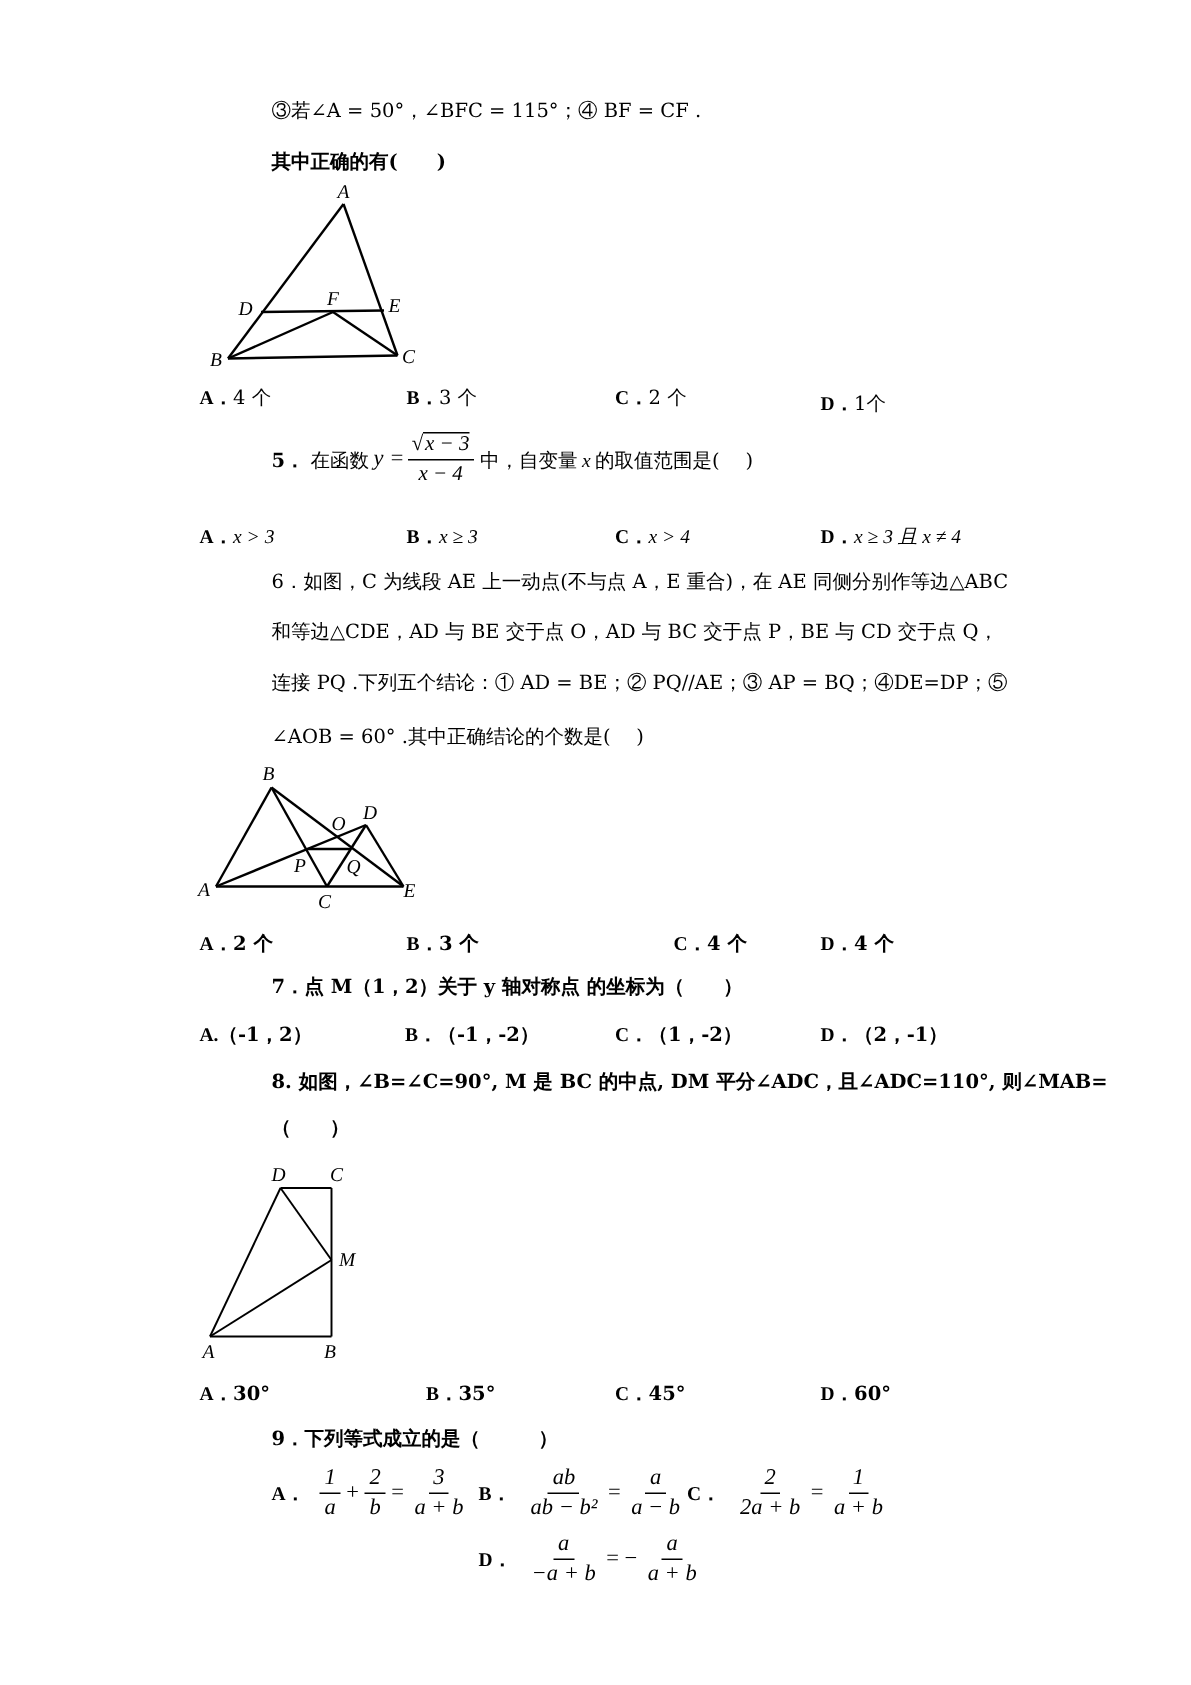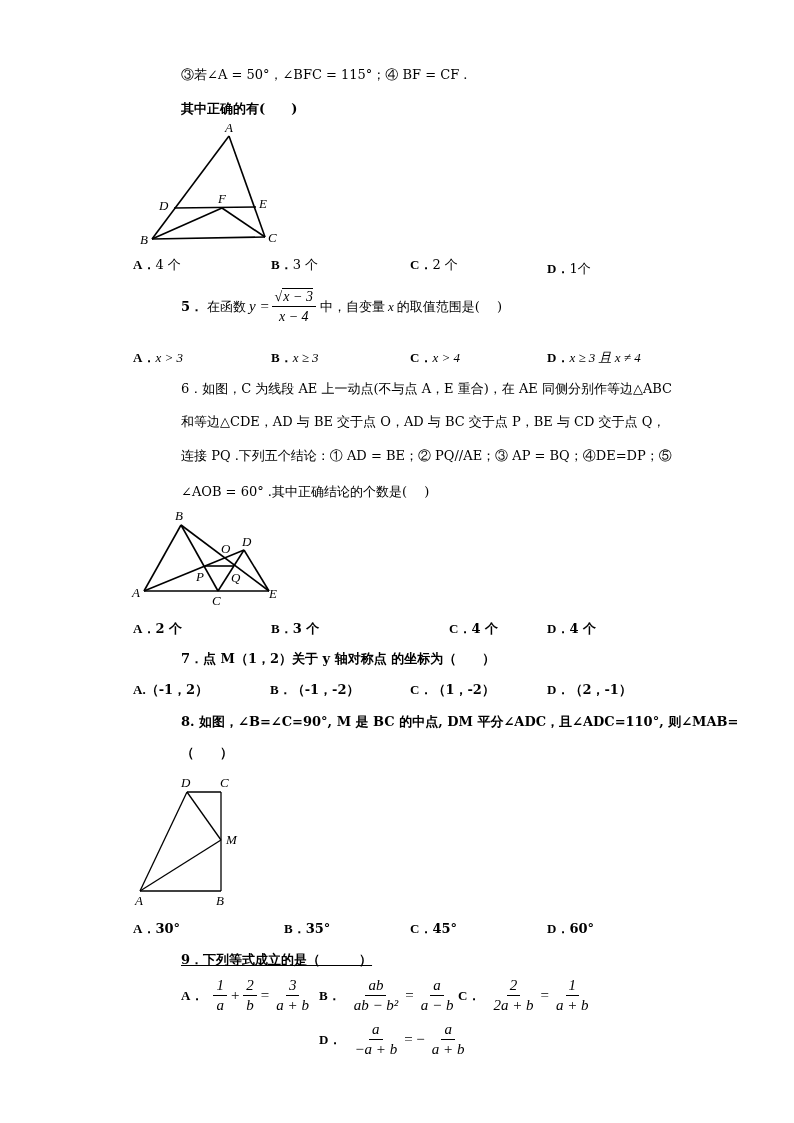--- a/index.html
+++ b/index.html
@@ -120,21 +120,21 @@
   <text x="226" y="844">M</text>
   <text x="135" y="905">A</text>
   <text x="216" y="905">B</text>
 </svg>
 
 <div class="opt b" style="left:133px; top:920px;"><span class="lbl">A．</span><span>30°</span></div>
 <div class="opt b" style="left:284px; top:920px;"><span class="lbl">B．</span><span>35°</span></div>
 <div class="opt b" style="left:410px; top:920px;"><span class="lbl">C．</span><span>45°</span></div>
 <div class="opt b" style="left:547px; top:920px;"><span class="lbl">D．</span><span>60°</span></div>
 
-<div class="abs line b" style="left:133px; top:951px;text-decoration:underline;">9．下列等式成立的是（　　　）</div>
+<div class="abs line b" style="left:133px; top:951px;">9．下列等式成立的是（　　　）</div>
 
 <div class="abs mathrow" style="left:133px; top:977px;">
   <span class="lbl b" style="font-size:13px; margin-right:8px;">A．</span>
   <span class="frac">
       <span class="num">1</span>
       <span class="den">a</span>
     </span>
   <span class="op">+</span>
   <span class="frac">
       <span class="num">2</span>

